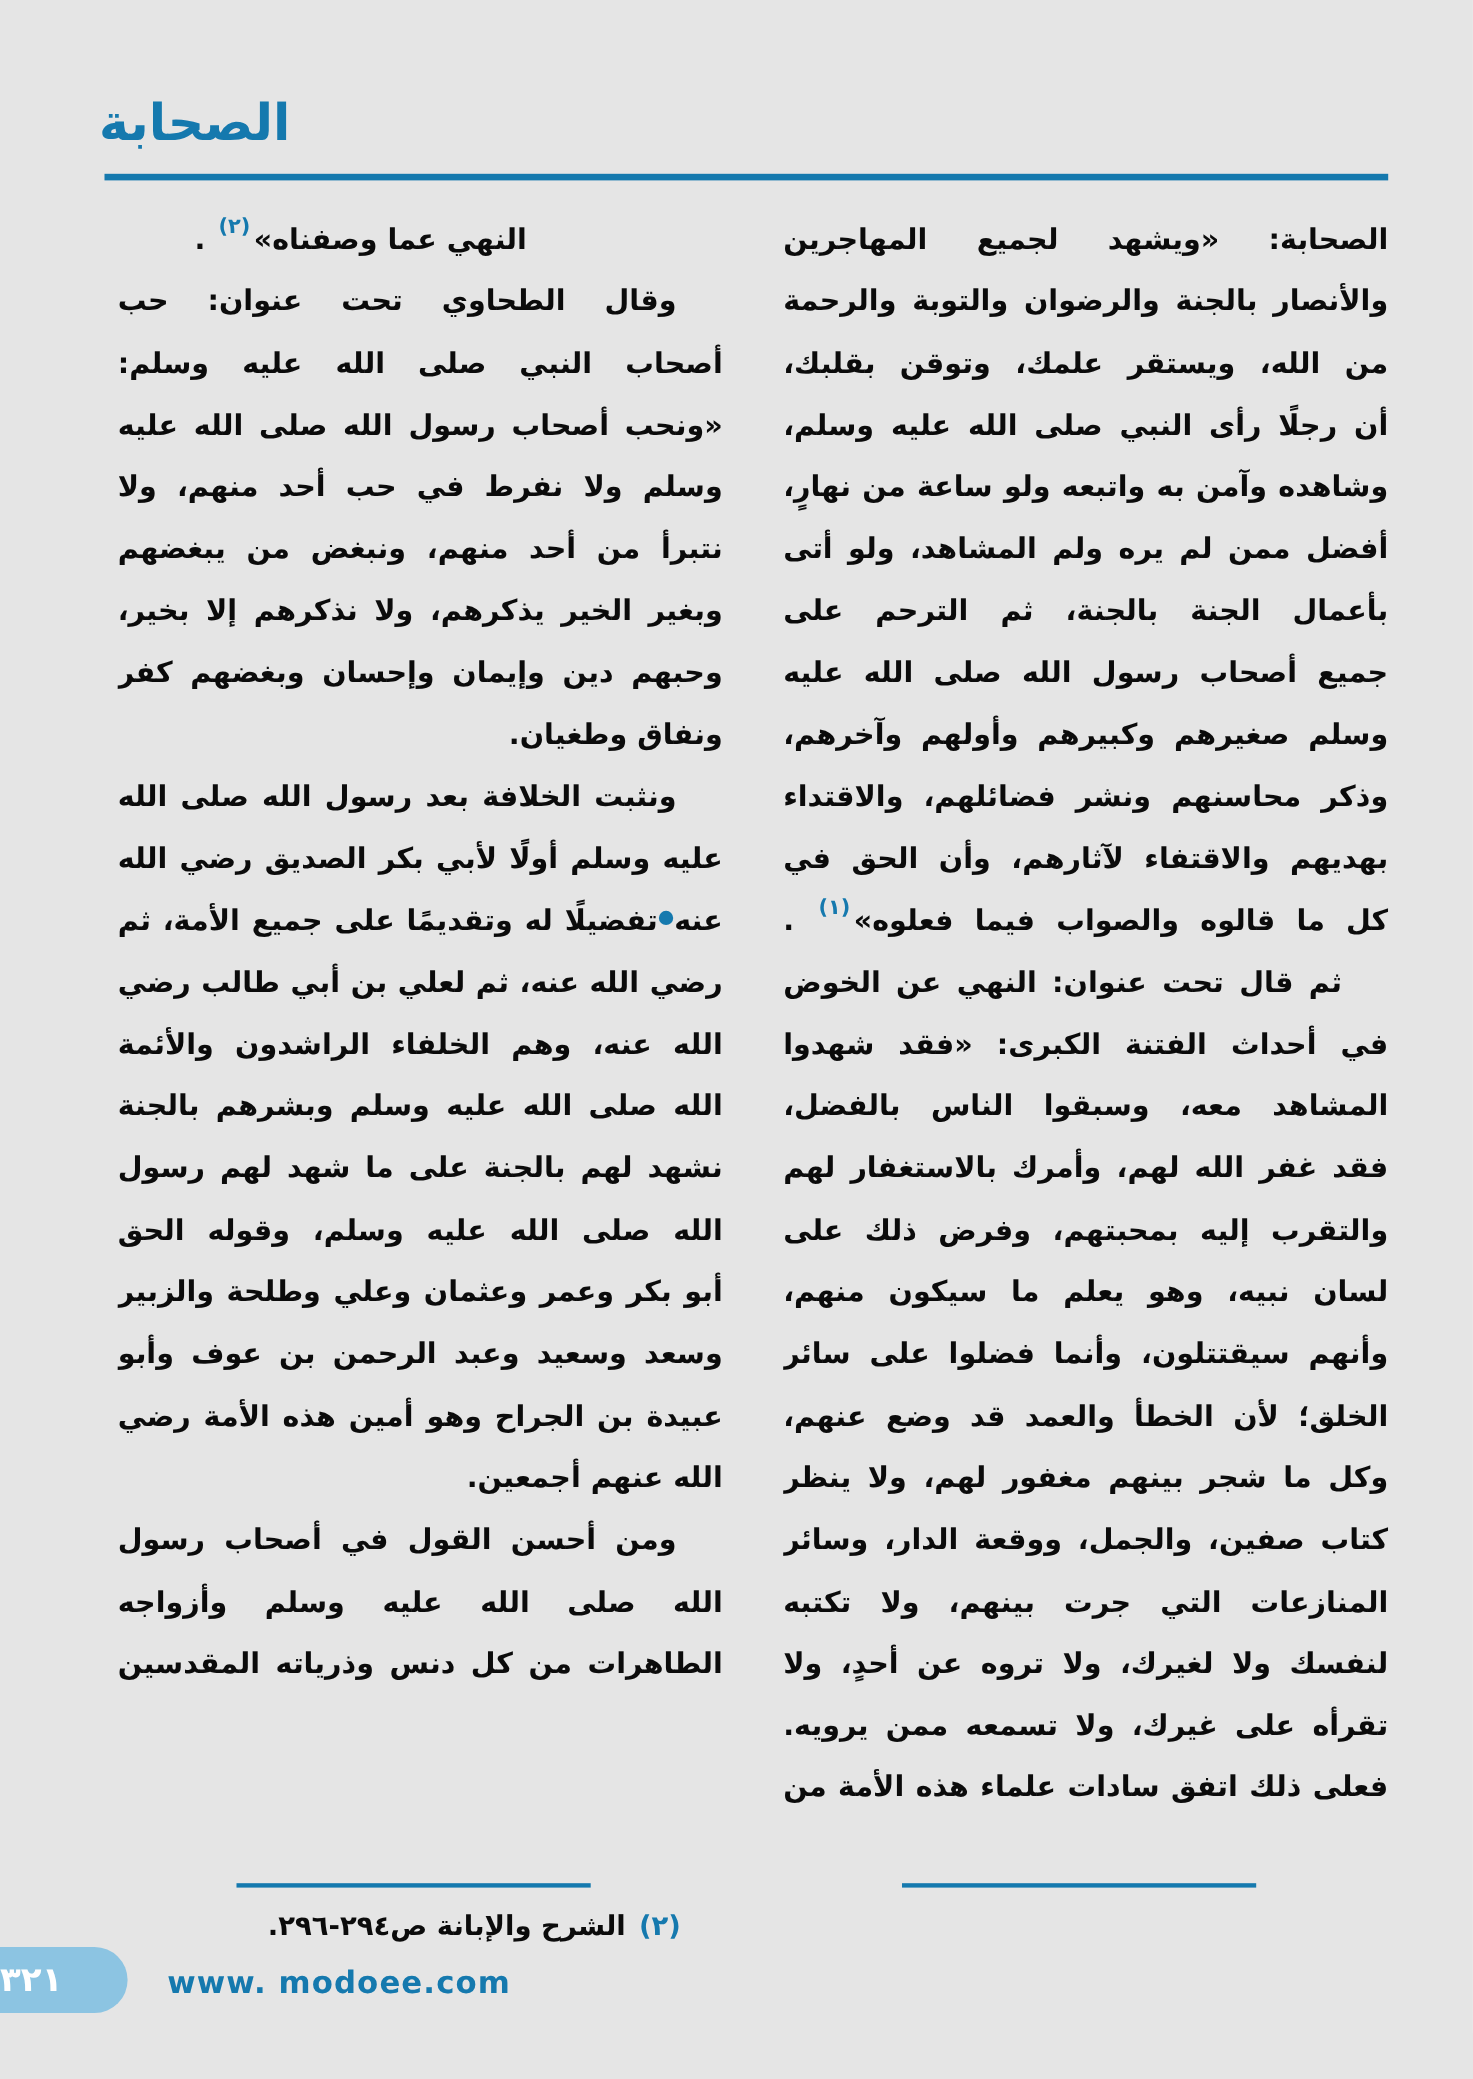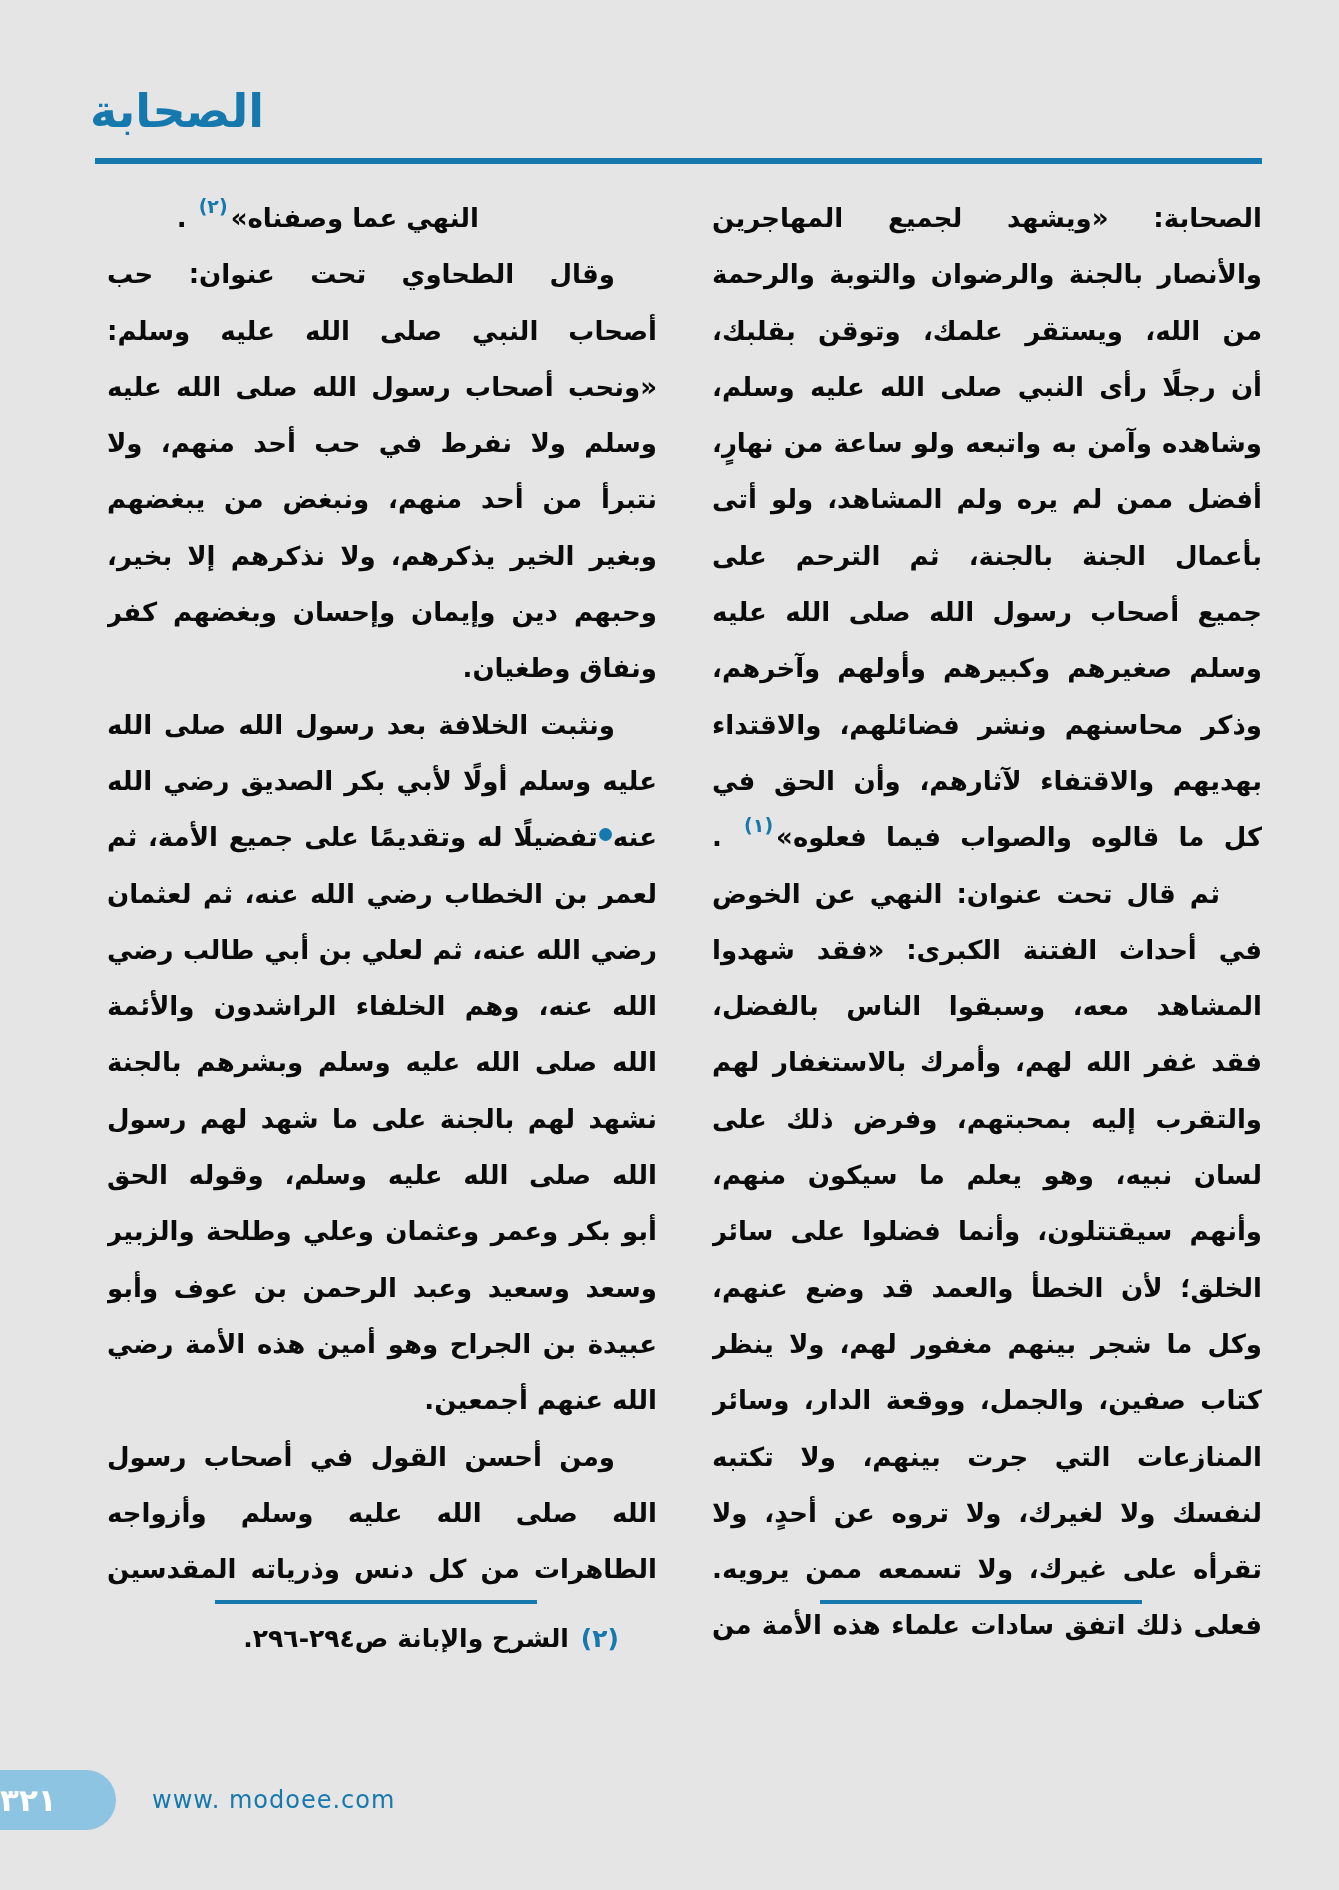--- a/index.html
+++ b/index.html
@@ -52,21 +52,21 @@
     position:relative;top:-14px;margin:0 3px;
     display:inline-block;line-height:0;
   }
   .dot{
     width:13px;height:13px;border-radius:50%;
     background:var(--accent);display:inline-block;
   }
   .dot.inl{vertical-align:middle;margin:0 1px;position:relative;top:-4px;}
 
   
-  .fn{position:absolute;top:1600px;width:562px;}
+  .fn{position:absolute;top:1712px;width:562px;}
   .fn-right{left:700px;}
   .fn-left{left:95px;}
   .fn-rule{width:322px;height:4px;background:var(--accent);margin:0 auto;}
   .fn-text{
     direction:rtl;margin-top:20px;
     font-size:25px;font-weight:bold;text-align:right;
   }
   .fn-right .fn-text{padding-right:100px;}
   .fn-left .fn-text{padding-right:38px;}
   .fn-marker{color:var(--accent);margin-left:12px;}
@@ -74,21 +74,21 @@
   
   .page-badge{
     position:absolute;left:0;top:1770px;width:116px;height:60px;
     background:var(--badge);
     border-radius:0 30px 30px 0;
     color:#ffffff;text-align:left;line-height:60px;
     font-size:31px;font-weight:bold;direction:rtl;
   }
   .site-url{
     position:absolute;left:152px;top:1786px;
-    color:var(--accent);font-size:24px;font-weight:normal;
+    color:var(--accent);font-size:28px;font-weight:bold;
     text-decoration:none;letter-spacing:1px;
   }
 </style>
 </head>
 <body>
 
 <div class="page">
 
   <div class="header-title">الصحابة</div>
   <div class="header-rule"></div>
@@ -128,21 +128,20 @@
         <div class="line j" dir="rtl">أصحاب النبي صلى الله عليه وسلم:</div>
         <div class="line j" dir="rtl">«ونحب أصحاب رسول الله صلى الله عليه</div>
         <div class="line j" dir="rtl">وسلم ولا نفرط في حب أحد منهم، ولا</div>
         <div class="line j" dir="rtl">نتبرأ من أحد منهم، ونبغض من يبغضهم</div>
         <div class="line j" dir="rtl">وبغير الخير يذكرهم، ولا نذكرهم إلا بخير،</div>
         <div class="line j" dir="rtl">وحبهم دين وإيمان وإحسان وبغضهم كفر</div>
         <div class="line end" dir="rtl">ونفاق وطغيان.</div>
         <div class="line j pstart" dir="rtl">ونثبت الخلافة بعد رسول الله صلى الله</div>
         <div class="line j" dir="rtl">عليه وسلم أولًا لأبي بكر الصديق رضي الله</div>
         <div class="line j" dir="rtl">عنه<span class="dot inl"></span>تفضيلًا له وتقديمًا على جميع الأمة، ثم</div>
-        <div class="line j" dir="rtl">لعمر بن الخطاب رضي الله عنه، ثم لعثمان</div>
         <div class="line j" dir="rtl">رضي الله عنه، ثم لعلي بن أبي طالب رضي</div>
         <div class="line j" dir="rtl">الله عنه، وهم الخلفاء الراشدون والأئمة</div>
         <div class="line j" dir="rtl">الله صلى الله عليه وسلم وبشرهم بالجنة</div>
         <div class="line j" dir="rtl">نشهد لهم بالجنة على ما شهد لهم رسول</div>
         <div class="line j" dir="rtl">الله صلى الله عليه وسلم، وقوله الحق وهم:</div>
         <div class="line j" dir="rtl">أبو بكر وعمر وعثمان وعلي وطلحة والزبير</div>
         <div class="line j" dir="rtl">وسعد وسعيد وعبد الرحمن بن عوف وأبو</div>
         <div class="line j" dir="rtl">عبيدة بن الجراح وهو أمين هذه الأمة رضي</div>
         <div class="line end" dir="rtl">الله عنهم أجمعين.</div>
         <div class="line j pstart" dir="rtl">ومن أحسن القول في أصحاب رسول</div>

